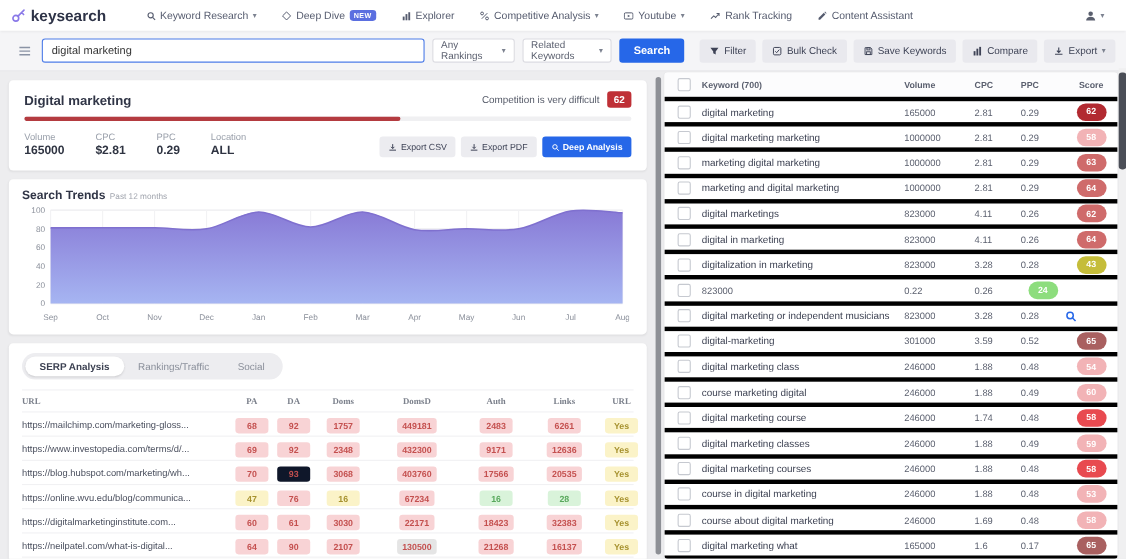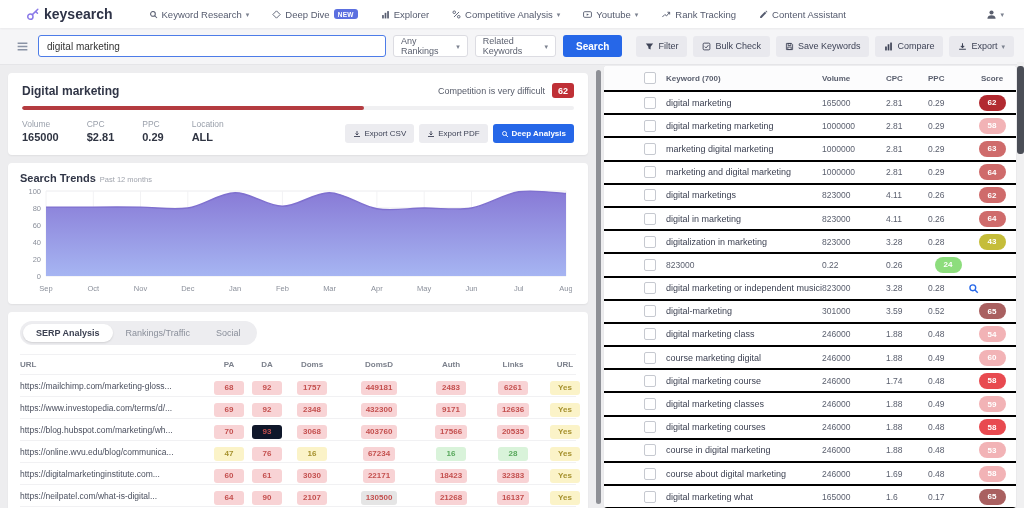--- a/index.html
+++ b/index.html
@@ -1,19 +1,19 @@
 <!DOCTYPE html>
 <html><head>
 <meta charset="utf-8">
 <style>
   html,body{margin:0;padding:0;}
   body{width:1024px;height:508px;overflow:hidden;background:#ededef;font-family:"Liberation Sans",sans-serif;position:relative;}
   svg{display:block}
   
-  .topnav{height:28px;background:#fff;display:flex;align-items:center;padding:0 12px 0 26px;box-shadow:0 1px 2px rgba(0,0,0,.05);position:relative;z-index:5;}
+  .topnav{height:28px;background:#fff;display:flex;align-items:center;padding:0 12px 0 10px;box-shadow:0 1px 2px rgba(0,0,0,.05);position:relative;z-index:5;}
   .logo{display:flex;align-items:center;gap:4px;font-weight:bold;font-size:14px;color:#2e3347;cursor:pointer;}
   .navmenu{display:flex;align-items:center;gap:23px;margin-left:36px;flex:1;}
   .navitem{display:flex;align-items:center;gap:4px;font-size:9.5px;color:#555b6e;cursor:pointer;white-space:nowrap;}
   .navitem svg{flex:0 0 auto}
   .newbadge{background:#5b6fe0;color:#fff;font-size:6.5px;font-weight:bold;padding:1.5px 4px;border-radius:3px;letter-spacing:.3px;}
   .caret{font-size:7px;color:#7c8290;line-height:1;}
   .usermenu{display:flex;align-items:center;gap:3px;color:#5a5f6e;cursor:pointer;margin-right:8px;}
   
   .toolbar{height:36px;background:#f5f5f7;border-bottom:1px solid #e5e5e8;display:flex;align-items:center;padding:0 10px 0 16px;gap:7px;}
   .listicon{color:#8a93a5;margin-right:2px;}
@@ -45,29 +45,29 @@
   .trend-title{font-size:11px;font-weight:bold;color:#303546;}
   .trend-sub{font-size:7.5px;color:#a0a4ad;margin-left:4px;}
   
   .serp{padding:9px 12px 0;height:240px;}
   .tabswrap{display:inline-flex;background:#ededf0;border-radius:14px;padding:3px;}
   .tab{font-size:9px;color:#8a8f9a;padding:4px 13px;border-radius:12px;cursor:pointer;white-space:nowrap;}
   .tab.active{background:#fff;color:#3c4152;font-weight:bold;box-shadow:0 1px 2px rgba(0,0,0,.12);}
   .serp-table{margin-top:9px;}
   .serp-row{display:grid;grid-template-columns:190px 38px 38px 52px 82px 62px 62px 42px;align-items:center;height:21px;border-bottom:1px solid #f1f1f3;}
   .serp-row.head{height:19px;border-top:1px solid #f1f1f3;}
-  .serp-h{font-size:8px;font-weight:bold;color:#7c818c;text-align:center;}
+  .serp-h{font-size:8px;font-weight:bold;color:#7c818c;text-align:center;font-family:Liberation Serif, serif;}
   .serp-h.first{text-align:left;}
   .url{font-size:8.5px;color:#4a4f5e;overflow:hidden;white-space:nowrap;text-overflow:clip;cursor:pointer;}
   .cellwrap{text-align:center;}
   .badge{display:inline-block;min-width:20px;text-align:center;font-size:8px;font-weight:bold;padding:2.5px 5px;border-radius:3px;}
   
   .midscroll{position:absolute;left:596px;top:70px;width:5px;height:434px;background:#8e9096;border-radius:3px;cursor:pointer;}
   .rightpanel{position:absolute;left:604px;top:66px;width:412px;height:442px;background:#fff;border-radius:3px;box-shadow:0 1px 2px rgba(0,0,0,.06);overflow:hidden;}
-  .kw-row{display:grid;grid-template-columns:34px 1fr 64px 42px 40px 48px;align-items:center;height:23.2px;border-bottom:2px solid #000000;box-sizing:border-box;padding-left:28px;}
+  .kw-row{display:grid;grid-template-columns:34px 1fr 64px 42px 40px 48px;align-items:center;height:23.2px;border-bottom:4px solid #000000;box-sizing:border-box;}
   .kw-row.head{height:26px;background:#fcfcfd;}
   .kw-h{font-size:8px;font-weight:bold;color:#5a5f6e;}
   .kw-check{width:10px;height:10px;border:1px solid #c6c9d0;border-radius:2px;margin-left:12px;background:#fff;cursor:pointer;}
   .kw-text{font-size:9px;color:#3a3f50;overflow:hidden;white-space:nowrap;cursor:pointer;}
   .kw-num{font-size:8.5px;color:#5a5f6e;}
   .score-badge{width:27px;margin:0 auto;text-align:center;font-size:8px;font-weight:bold;color:#fff;padding:3.5px 0;border-radius:8px;}
   .score-icon{text-align:center;color:#2667e8;}
   
   .pagescroll-track{position:absolute;right:0;top:62px;width:7px;height:446px;background:#f0f0f1;}
   .pagescroll-thumb{position:absolute;right:0;top:66px;width:7px;height:88px;background:#4b4e57;border-radius:3px;cursor:pointer;}

